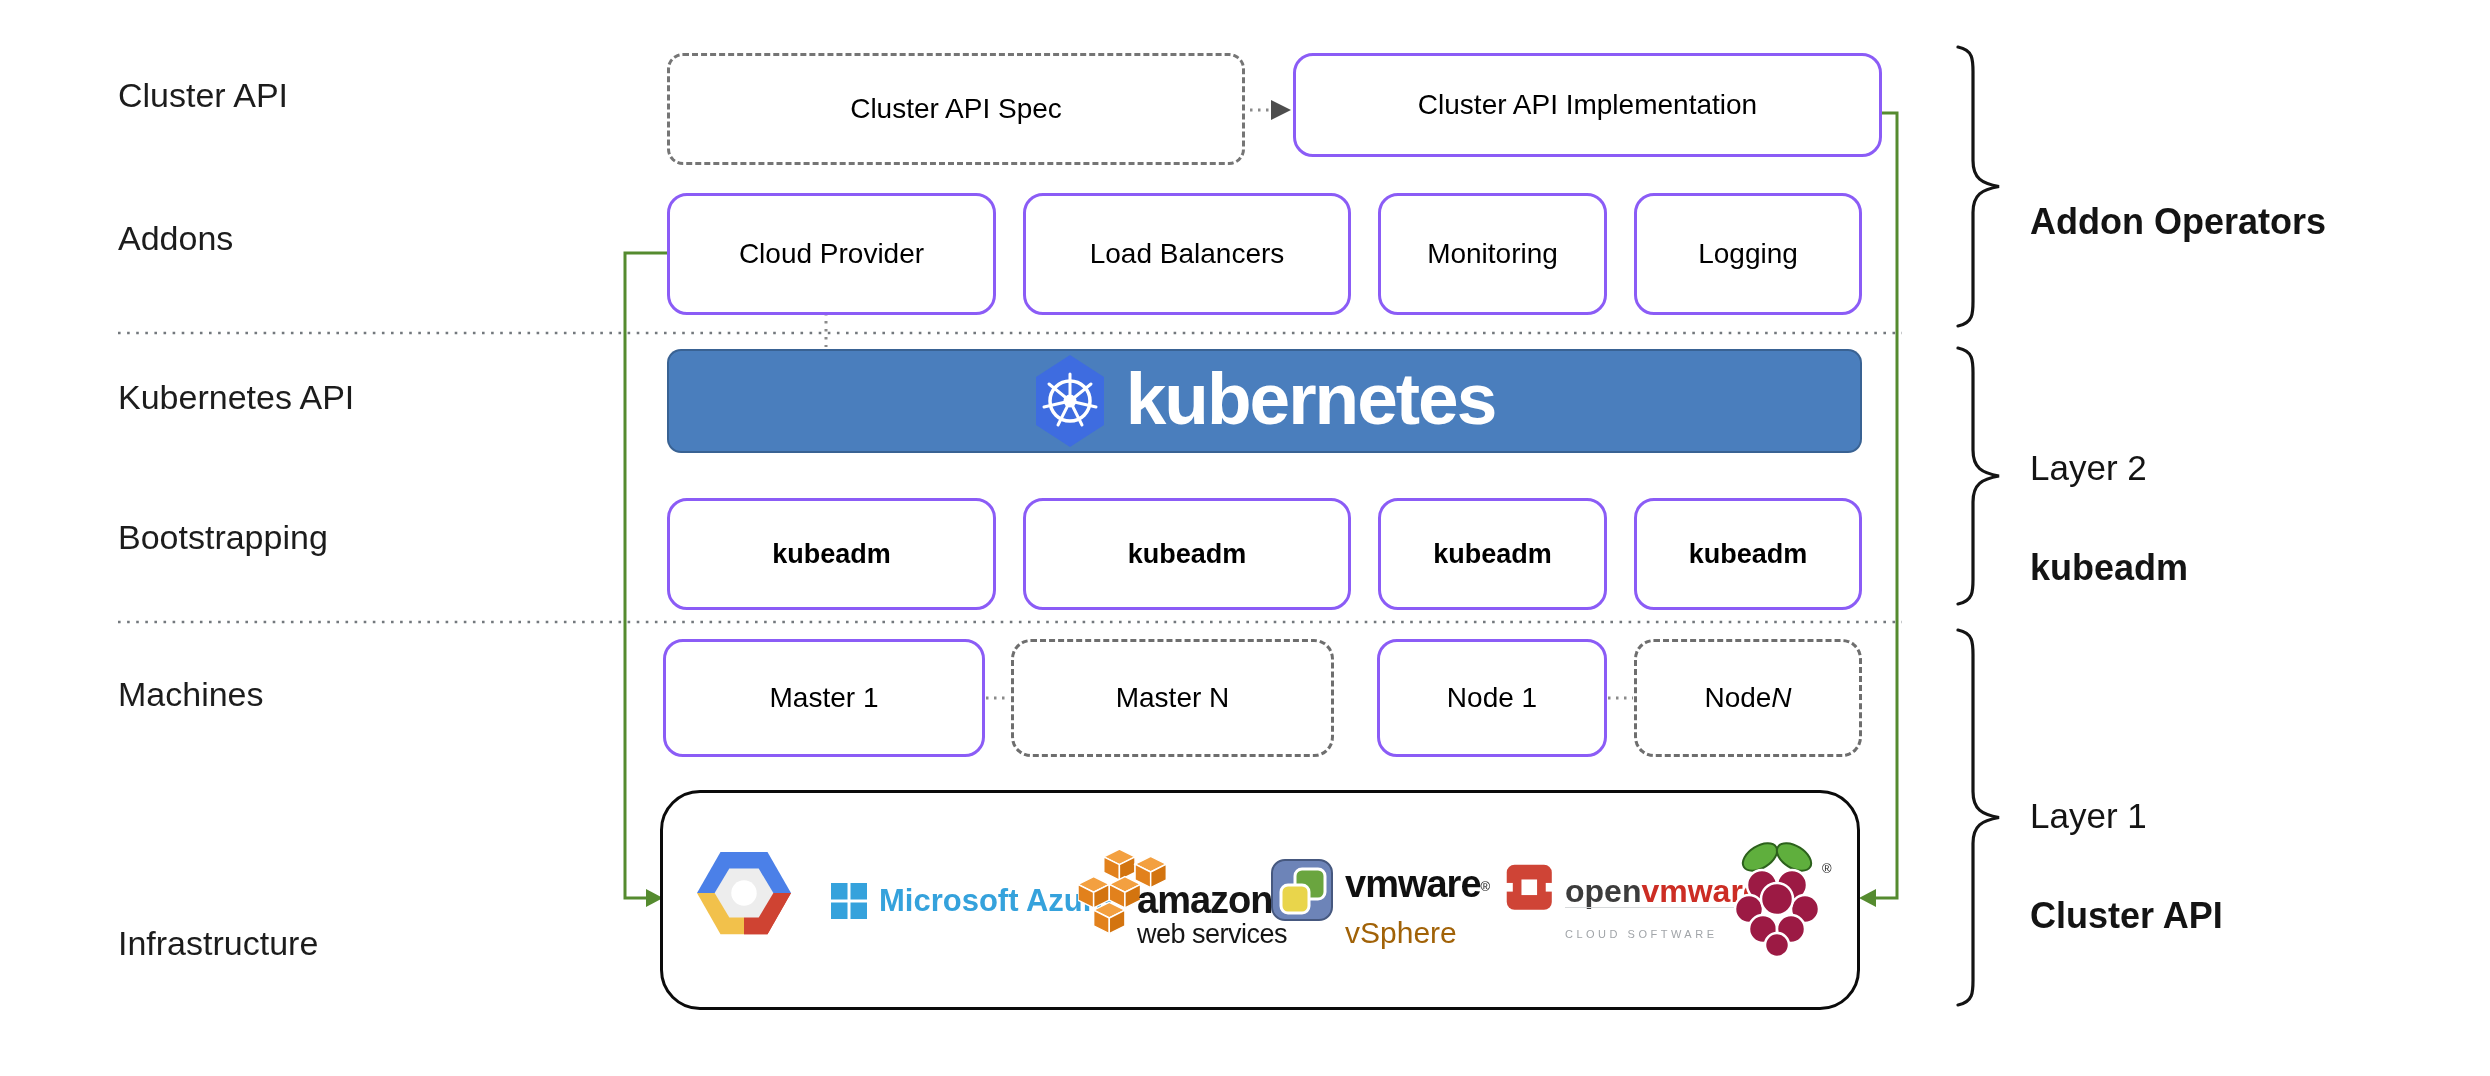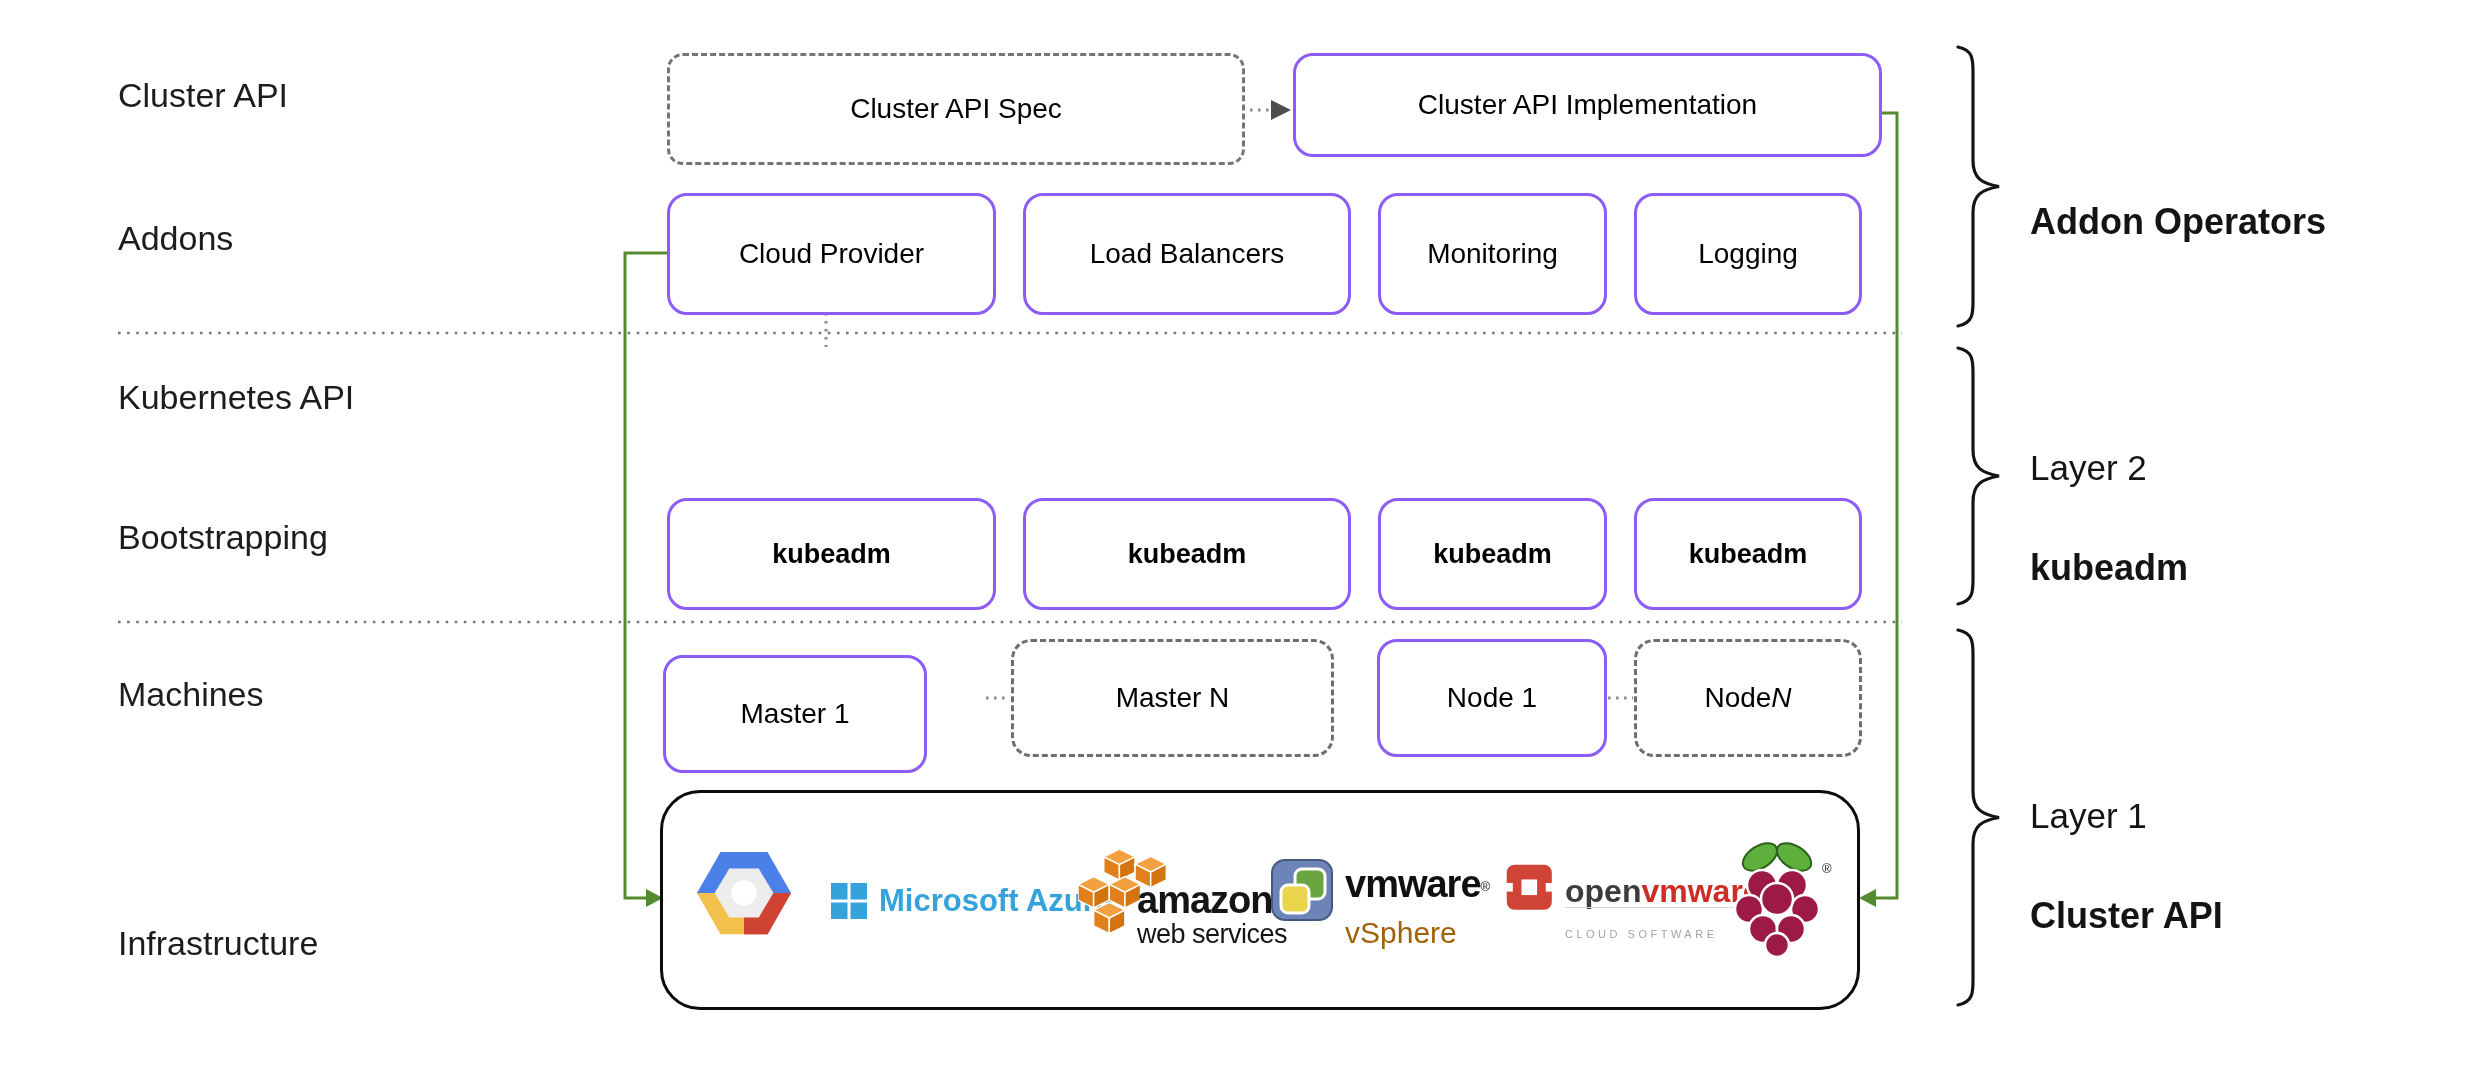--- a/index.html
+++ b/index.html
@@ -65,20 +65,37 @@
     <polyline class="green" points="667,253 625,253 625,898 646,898"></polyline>
     <polygon class="greenfill" points="646,889 646,907 663,898"></polygon>
 
     <polyline class="green" points="1881,113 1897,113 1897,898 1876,898"></polyline>
     <polygon class="greenfill" points="1876,889 1876,907 1859,898"></polygon>
   </svg>
 
   <div class="dbox" id="spec-box">Cluster API Spec</div>
   <div class="dbox" id="impl-box">Cluster API Implementation</div>
 
+  <div class="banner">
+    <svg width="72" height="92" viewBox="0 0 72 92">
+      <polygon points="36,0 70,22 70,70 36,92 2,70 2,22" style="fill:var(--k8s-logo-blue)"></polygon>
+      <circle cx="36" cy="46" r="20" fill="none" stroke="#fff" stroke-width="3.5"></circle>
+      <g stroke="#fff" stroke-width="3" stroke-linecap="round">
+        <line x1="36" y1="46" x2="36" y2="19"></line>
+        <line x1="36" y1="46" x2="57" y2="29"></line>
+        <line x1="36" y1="46" x2="62" y2="52"></line>
+        <line x1="36" y1="46" x2="48" y2="70"></line>
+        <line x1="36" y1="46" x2="24" y2="70"></line>
+        <line x1="36" y1="46" x2="10" y2="52"></line>
+        <line x1="36" y1="46" x2="15" y2="29"></line>
+      </g>
+      <circle cx="36" cy="46" r="6.5" fill="#fff"></circle>
+    </svg>
+    <span class="banner-wordmark">kubernetes</span>
+  </div>
 
   <div class="infra-box">
 
     <span class="logo" style="left:34px;top:58px;" title="Google Cloud Platform">
       <svg width="94" height="84" viewBox="0 0 96 84">
         <polygon points="24,0 72,0 96,42 48,42 0,42" fill="#4b80e8"></polygon>
         <polygon points="96,42 72,84 48,84 48,42" fill="#cf4332"></polygon>
         <polygon points="0,42 48,42 48,84 24,84" fill="#f2c14b"></polygon>
         <polygon points="48,42 96,42 72,84 48,84" fill="#cf4332"></polygon>
         <polygon points="33,17 63,17 78,42 63,67 33,67 18,42" fill="#ededed"></polygon>
@@ -185,21 +202,21 @@
     <div class="row-label" style="top: 694px;">Machines</div>
     <div class="row-label" style="top: 896px; margin-top: 47px;">Infrastructure</div>
     <div class="dbox" style="left: 667px; top: 193px; width: 329px; height: 122px;">Cloud Provider</div>
     <div class="dbox" style="left: 1023px; top: 193px; width: 328px; height: 122px;">Load Balancers</div>
     <div class="dbox" style="left: 1378px; top: 193px; width: 229px; height: 122px;">Monitoring</div>
     <div class="dbox" style="left: 1634px; top: 193px; width: 228px; height: 122px;">Logging</div>
     <div class="dbox bold" style="left: 667px; top: 498px; width: 329px; height: 112px;">kubeadm</div>
     <div class="dbox bold" style="left: 1023px; top: 498px; width: 328px; height: 112px;">kubeadm</div>
     <div class="dbox bold" style="left: 1378px; top: 498px; width: 229px; height: 112px;">kubeadm</div>
     <div class="dbox bold" style="left: 1634px; top: 498px; width: 228px; height: 112px;">kubeadm</div>
-    <div class="dbox" style="left: 663px; top: 639px; width: 264px; height: 118px; margin-top: 16px;">Master 1</div>
+    <div class="dbox" style="left: 663px; top: 639px; width: 322px; height: 118px;">Master 1</div>
     <div class="dbox dashed" style="left: 1011px; top: 639px; width: 323px; height: 118px;">Master N</div>
     <div class="dbox" style="left: 1377px; top: 639px; width: 230px; height: 118px;">Node 1</div>
     <div class="dbox dashed" style="left: 1634px; top: 639px; width: 228px; height: 118px;">Node <i>N</i></div>
     <svg width="48" height="283" viewBox="0 0 48 283" class="brace" style="top: 45px;">
       <path d="M4,2 C20,5 19,16 19,30 L19,115.5 C19,133.5 28,138.5 45,141.5 C28,144.5 19,149.5 19,167.5 L19,253 C19,267 20,278 4,281" fill="none" stroke="#141414" stroke-width="3.2" stroke-linecap="round"></path>
     </svg>
     <div class="layer-label" style="top: 148px;">
       <div class="l2">Addon Operators</div>
     </div>
     <svg width="48" height="260" viewBox="0 0 48 260" class="brace" style="top: 346px;">

